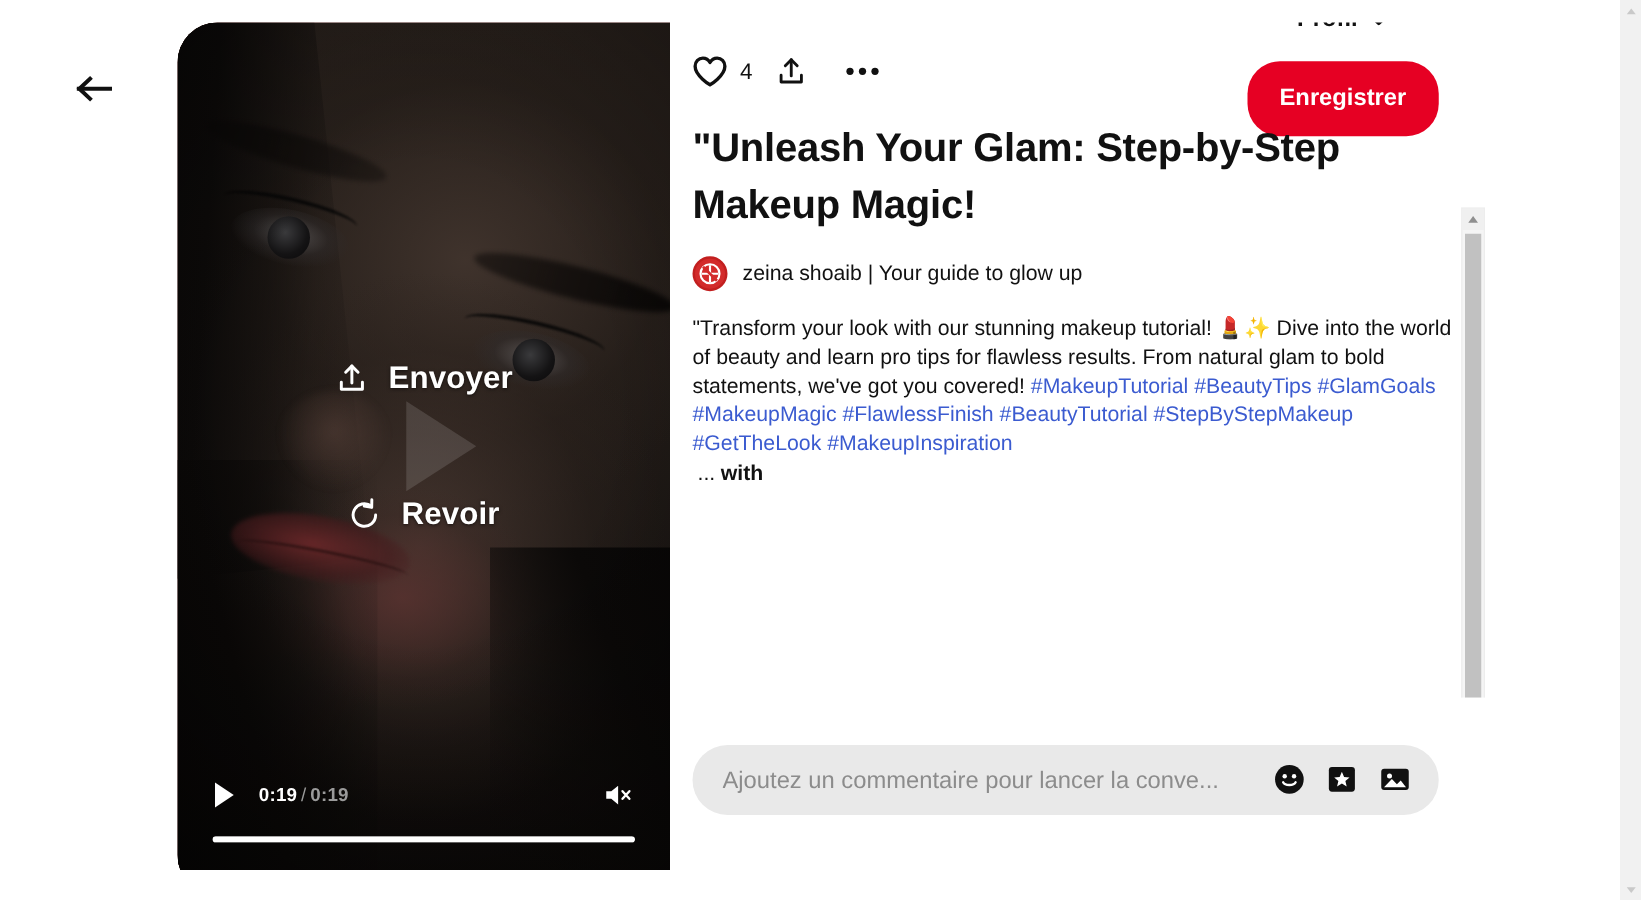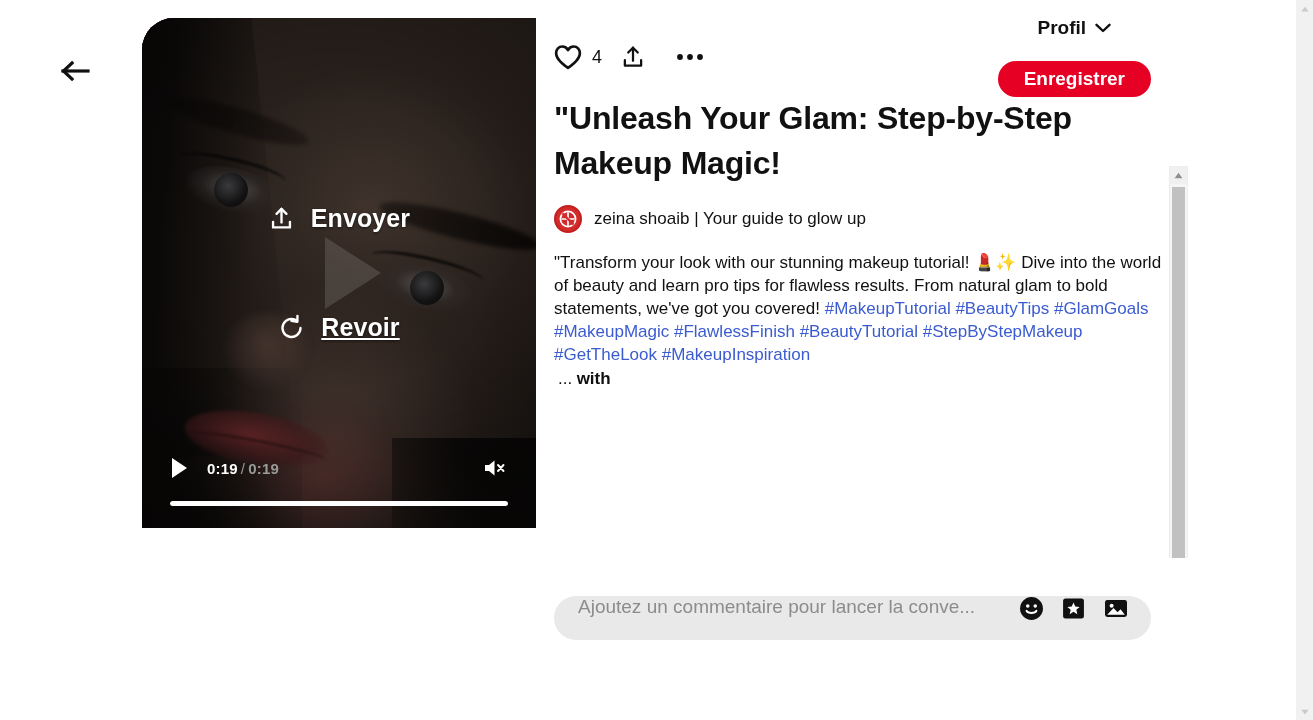--- a/index.html
+++ b/index.html
@@ -26,21 +26,21 @@
     width: 1049px; height: 698px;
     border-radius: 32px;
     background: #fff;
     overflow: hidden;
     display: flex;
   }
 
   
   .video-pane {
     position: relative;
-    width: 394px; height: 510px;
+    width: 394px; height: 678px;
     background: #7f1d1d;
     overflow: hidden;
     flex: 0 0 394px;
   }
   .vbg { position: absolute; inset: 0; background: #191512; }
   
   .face {
     position: absolute; left: -20px; top: -10px; width: 440px; height: 720px;
     background:
       radial-gradient(ellipse 150px 120px at 200px 470px, rgba(92,50,48,.75) 0%, rgba(60,36,33,.25) 55%, rgba(0,0,0,0) 75%),
@@ -189,21 +189,21 @@
   }
   .head-right { margin-left: auto; display: flex; align-items: center; gap: 22px; flex-direction: column; }
   .profil-sel {
     display: flex; align-items: center; gap: 9px;
     font-size: 19px; font-weight: 700; color: #111; cursor: pointer;
   }
   .save-btn {
     background: #e60023; color: #fff;
     font-size: 19px; font-weight: 700;
     border: none; border-radius: 26px;
-    padding: 0 26px; height: 36px;
+    padding: 0 26px; height: 60px;
     cursor: pointer;
     font-family: "Liberation Sans", sans-serif;
   }
 
   .desc-scroll {
     position: relative;
     height: 462px;
     padding: 0 22px 0 18px;
     overflow: hidden;
   }
@@ -247,23 +247,23 @@
     position: absolute; left: 2px; right: 2px; top: 20px; bottom: 20px;
     background: #c1c1c1; cursor: pointer;
   }
 
   
   .comment-zone { padding: 0 40px 0 18px; margin-top: 38px; }
   .comment-label {
     font-size: 20px; font-weight: 700; color: #111; margin-bottom: 26px;
   }
   .comment-box {
-    display: flex; align-items: flex-start;
+    display: flex; align-items: flex-end;
     background: #e9e9e9; border-radius: 28px;
-    height: 44px; padding: 0 22px 0 24px;
+    height: 56px; padding: 0 22px 16px 24px;
     cursor: text;
   }
   .comment-input {
     flex: 1; border: none; background: transparent; outline: none;
     font-size: 19px; color: #111;
     font-family: "Liberation Sans", sans-serif;
   }
   .comment-input::placeholder { color: #8c8c8c; }
   .comment-actions { display: flex; align-items: center; gap: 17px; margin-left: 12px; }
   .comment-actions .ico-btn { color: #111; }
@@ -326,21 +326,21 @@
           <span>
             <svg width="27" height="28" viewBox="0 0 24 24" fill="none">
               <path d="M12 3 L12 15" stroke="#fff" stroke-width="2.1" stroke-linecap="round"></path>
               <path d="M7.6 7.4 L12 3 L16.4 7.4" stroke="#fff" stroke-width="2.1" fill="none" stroke-linecap="round" stroke-linejoin="round"></path>
               <path d="M4.5 14.5 V19.5 H19.5 V14.5" stroke="#fff" stroke-width="2.1" fill="none" stroke-linecap="round" stroke-linejoin="round"></path>
             </svg>
           </span>
           <span class="lbl">Envoyer</span>
         </div>
 
-        <div class="ov-btn" style="margin-top:46px;text-decoration:underline;">
+        <div class="ov-btn" style="margin-top:46px;">
           <span>
             <svg width="27" height="28" viewBox="0 0 24 24" fill="none">
               <path d="M20 12 a8 8 0 1 1 -3.0 -6.25" stroke="#fff" stroke-width="2.1" fill="none" stroke-linecap="round"></path>
               <path d="M17.3 1.2 L17.2 6.6 L11.9 5.6" stroke="#fff" stroke-width="2.1" fill="none" stroke-linecap="round" stroke-linejoin="round"></path>
             </svg>
           </span>
           <span class="lbl">Revoir</span>
         </div>
       </div>
 

